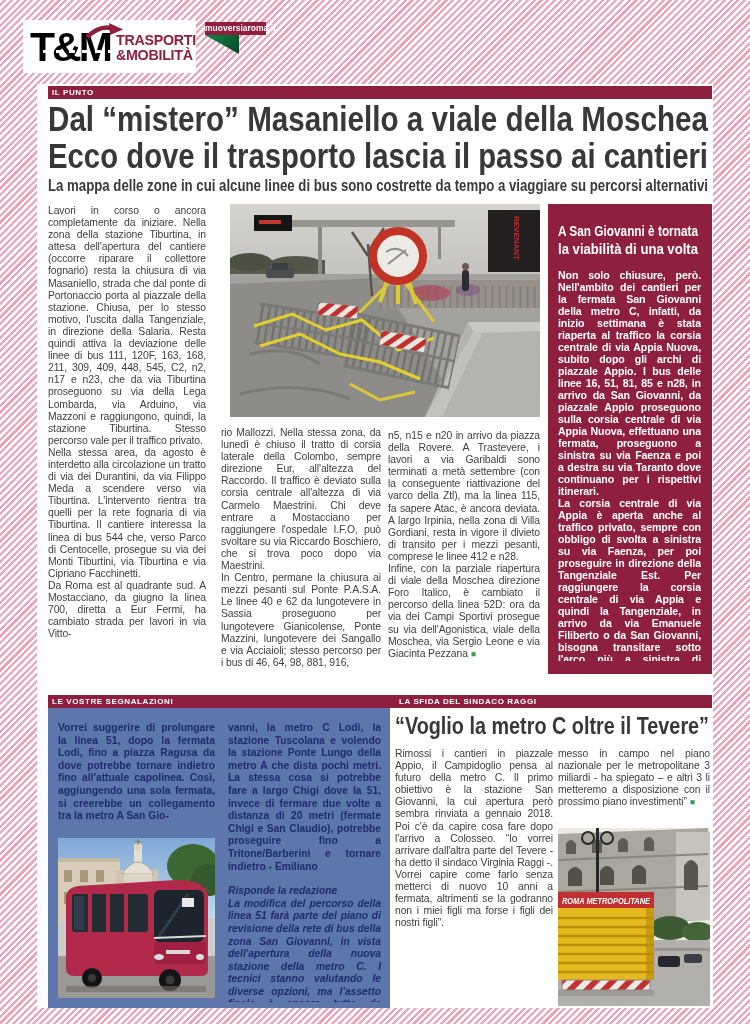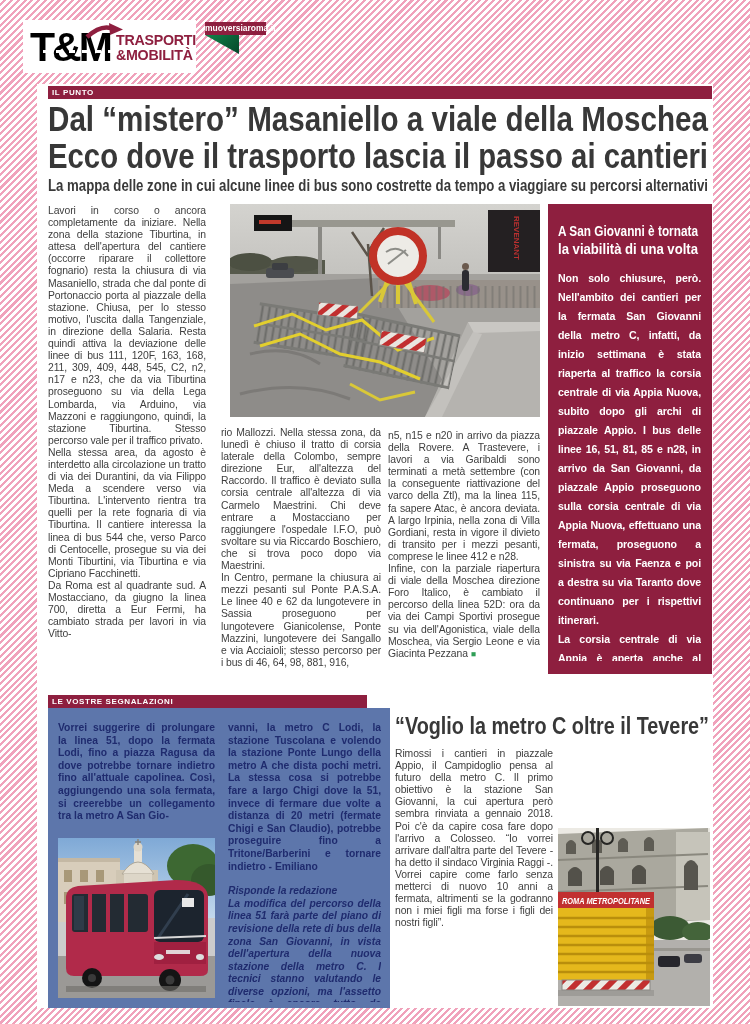--- a/index.html
+++ b/index.html
@@ -20,21 +20,21 @@
   .ribbon { left:205px; top:22px; width:61px; height:13px; background:#8e1f3f; color:#fff; font-size:8.5px; font-weight:bold; text-align:center; line-height:13px; }
   .fold { left:205px; top:35px; width:34px; height:19px; background:linear-gradient(135deg,#12854a,#06472a); clip-path:polygon(0 0,100% 0,100% 100%); }
 
   .bar { background:#8e1f3f; color:#fff; font-weight:bold; font-size:8px; letter-spacing:.6px; line-height:13px; padding-left:4px; height:13px; }
 
   .col { text-align:justify; color:#3e3e3e; font-size:10.4px; line-height:12.1px; overflow:hidden; letter-spacing:-0.1px; }
   .col p { margin:0; }
   .endsq { color:#2f9e56; font-size:8.5px; }
 
   .sidebar { left:548px; top:204px; width:164px; height:470px; background:#8e1f3f; color:#fff; padding:17px 10px; }
-  .sidebar .col { color:#fff; font-weight:bold; font-size:10.6px; line-height:19px; }
+  .sidebar .col { color:#fff; font-weight:bold; font-size:10.6px; line-height:12px; }
 
   .bluebox { left:48px; top:708px; width:342px; height:300px; background:#5d76ab; }
   .seg-text { color:#1f2b6e; font-weight:bold; font-size:10.3px; line-height:12.6px; text-align:justify; overflow:hidden; }
   .seg-text p { margin:0; }
   .reply { font-style:italic; }
   .reply-label { font-style:italic; margin-top:12px !important; }
 
   .photo { overflow:hidden; background:#ccc; }
   svg { display:block; }
   .hl-svg text { font-family:"Liberation Sans", sans-serif; }
@@ -189,21 +189,21 @@
     <svg class="hl-svg" width="143" height="40">
       <text x="0" y="15" font-size="15.5" font-weight="bold" fill="#ffffff" textLength="140" lengthAdjust="spacingAndGlyphs">A San Giovanni è tornata</text>
       <text x="0" y="33" font-size="15.5" font-weight="bold" fill="#ffffff" textLength="140" lengthAdjust="spacingAndGlyphs">la viabilità di una volta</text>
     </svg>
     <div class="col" style="position:relative; margin-top:8px; width:143px; height:392px;">
       <p>Non solo chiusure, però. Nell'ambito dei cantieri per la fermata San Giovanni della metro C, infatti, da inizio settimana è stata riaperta al traffico la corsia centrale di via Appia Nuova, subito dopo gli archi di piazzale Appio. I bus delle linee 16, 51, 81, 85 e n28, in arrivo da San Giovanni, da piazzale Appio proseguono sulla corsia centrale di via Appia Nuova, effettuano una fermata, proseguono a sinistra su via Faenza e poi a destra su via Taranto dove continuano per i rispettivi itinerari.</p>
       <p>La corsia centrale di via Appia è aperta anche al traffico privato, sempre con obbligo di svolta a sinistra su via Faenza, per poi proseguire in direzione della Tangenziale Est. Per raggiungere la corsia centrale di via Appia e quindi la Tangenziale, in arrivo da via Emanuele Filiberto o da San Giovanni, bisogna transitare sotto l'arco più a sinistra di piazzale Appio.</p>
     </div>
   </div>
 
-  <div class="bar abs" style="left:48px; top:695px; width:319px;">LE VOSTRE SEGNALAZIONI</div>
+  <div class="bar abs" style="left:48px; top:695px; width:370px;">LE VOSTRE SEGNALAZIONI</div>
   <div class="bluebox abs"></div>
   <div class="seg-text abs" style="left:58px; top:722px; width:157px; height:104px;">
     <p>Vorrei suggerire di prolungare la linea 51, dopo la fermata Lodi, fino a piazza Ragusa da dove potrebbe tornare indietro fino all'attuale capolinea. Così, aggiungendo una sola fermata, si creerebbe un collegamento tra la metro A San Gio-</p>
   </div>
   <div class="seg-text abs" style="left:228px; top:722px; width:153px; height:280px;">
     <p>vanni, la metro C Lodi, la stazione Tuscolana e volendo la stazione Ponte Lungo della metro A che dista pochi metri. La stessa cosa si potrebbe fare a largo Chigi dove la 51, invece di fermare due volte a distanza di 20 metri (fermate Chigi e San Claudio), potrebbe proseguire fino a Tritone/Barberini e tornare indietro - Emiliano</p>
     <p class="reply-label">Risponde la redazione</p>
     <p class="reply">La modifica del percorso della linea 51 farà parte del piano di revisione della rete di bus della zona San Giovanni, in vista dell'apertura della nuova stazione della metro C. I tecnici stanno valutando le diverse opzioni, ma l'assetto finale è ancora tutto da stabilire.</p>
   </div>
 
@@ -260,25 +260,29 @@
         <path d="M96 100 L148 98" stroke="#d8d8d8" stroke-width="2"></path>
         <circle cx="34" cy="140" r="10" fill="#141414"></circle>
           <circle cx="34" cy="140" r="4" fill="#3a3a3a"></circle>
         <circle cx="112" cy="142" r="11" fill="#141414"></circle>
           <circle cx="112" cy="142" r="4.5" fill="#3a3a3a"></circle>
         <rect x="8" y="148" width="140" height="6" fill="#6e6c68" opacity=".6"></rect>
       </g>
     </svg>
   </div>
 
+  <div class="bar abs" style="left:395px; top:695px; width:317px;">LA SFIDA DEL SINDACO RAGGI</div>
   <svg class="abs hl-svg" style="left:395px; top:710px;" width="317" height="32">
     <text x="0" y="24" font-size="24" font-weight="bold" fill="#383838" textLength="314" lengthAdjust="spacingAndGlyphs">“Voglio la metro C oltre il Tevere”</text>
   </svg>
   <div class="col abs" style="left:395px; top:748px; width:158px; height:258px;">
     <p>Rimossi i cantieri in piazzale Appio, il Campidoglio pensa al futuro della metro C. Il primo obiettivo è la stazione San Giovanni, la cui apertura però sembra rinviata a gennaio 2018. Poi c'è da capire cosa fare dopo l'arrivo a Colosseo. “Io vorrei arrivare dall'altra parte del Tevere - ha detto il sindaco Virginia Raggi -. Vorrei capire come farlo senza metterci di nuovo 10 anni a fermata, altrimenti se la godranno non i miei figli ma forse i figli dei nostri figli”.</p>
+  </div>
+  <div class="col abs" style="left:558px; top:748px; width:152px; height:78px;">
+    <p><span>messo in campo nel piano nazionale per le metropolitane 3 miliardi - ha spiegato – e altri 3 li metteremo a disposizione con il prossimo piano investimenti”</span> <span class="endsq">■</span></p>
   </div>
 
   <div class="photo abs" style="left:558px; top:828px; width:152px; height:178px;">
     <svg width="152" height="178" viewBox="0 0 152 178">
       <defs>
         <pattern id="rw2" width="12" height="10" patternUnits="userSpaceOnUse" patternTransform="rotate(45)">
           <rect width="12" height="10" fill="#eceae4"></rect>
             <rect width="6" height="10" fill="#c23030"></rect>
         </pattern>
       </defs>

